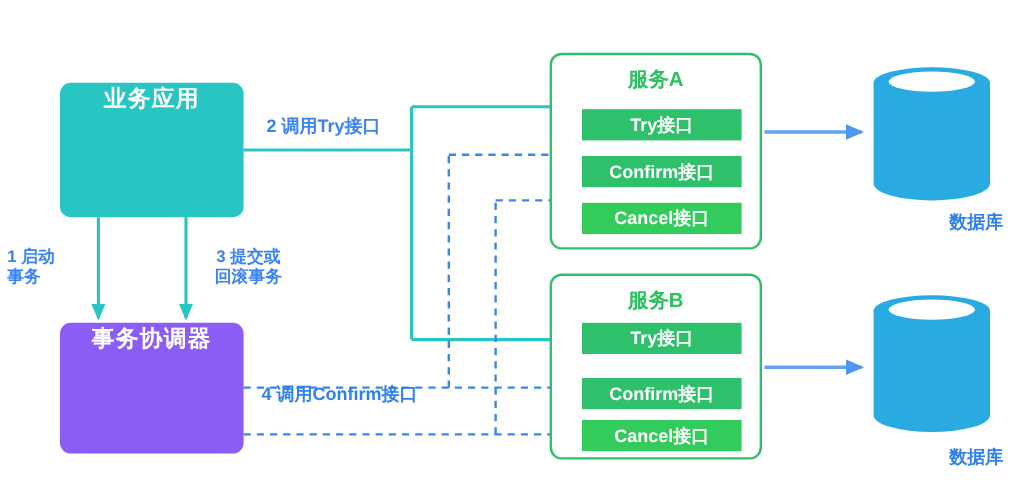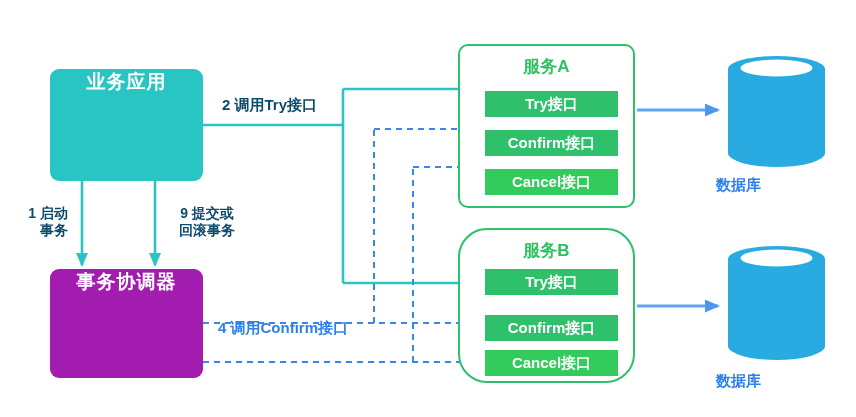--- a/index.html
+++ b/index.html
@@ -6,54 +6,54 @@
   .stage{
     position:relative;width:856px;height:417px;background:#ffffff;overflow:hidden;
     font-family:"Liberation Sans","DejaVu Sans",sans-serif;
   }
   .wires{position:absolute;left:0;top:0;width:856px;height:417px;}
   .node{
     position:absolute;display:flex;align-items:flex-start;justify-content:center;
     color:#ffffff;font-weight:bold;font-size:19px;border-radius:9px;letter-spacing:1px;
   }
   .node-biz{left:50px;top:69px;width:153px;height:112px;background:#29C5C2;}
-  .node-coord{left:50px;top:269px;width:153px;height:109px;background:#a21caf;}
+  .node-coord{left:50px;top:269px;width:153px;height:109px;background:#8b5cf6;}
   .panel{
     position:absolute;width:177px;background:#ffffff;border:2.5px solid #2EC06B;border-radius:10px;
     box-sizing:border-box;
   }
   .panel-a{left:458px;top:44px;height:164px;}
-  .panel-b{left:458px;top:228px;height:155px;border-radius:29px;}
+  .panel-b{left:458px;top:228px;height:155px;}
   .panel-title{
     position:absolute;left:0;right:0;text-align:center;color:#2BC25F;
     font-weight:bold;font-size:17px;
   }
   .panel-a .panel-title{top:9px;}
   .panel-b .panel-title{top:9px;}
   .iface{
     position:absolute;left:25px;width:133px;height:26px;background:#2EC06B;
     display:flex;align-items:center;justify-content:center;color:#ffffff;
     font-weight:bold;font-size:15px;
   }
   .panel-a .if-try{top:45px;}
   .panel-a .if-confirm{top:84px;}
   .panel-a .if-cancel{top:123px;background:#33CC5C;}
   .panel-b .if-try{top:39px;}
   .panel-b .if-confirm{top:85px;}
   .panel-b .if-cancel{top:120px;background:#33CC5C;}
   .edge-label{position:absolute;font-weight:bold;white-space:pre-line;}
-  .lbl-teal{color:#0c4a6e;}
+  .lbl-teal{color:#3b82f6;}
   .lbl-blue{color:#2F80ED;}
   .lbl-call-try{left:222px;top:96px;font-size:15px;}
-  .lbl-start-tx{left:6px;top:205px;width:62px;font-size:14px;text-align:right;line-height:17px;}
+  .lbl-start-tx{left:6px;top:205px;width:62px;font-size:14px;text-align:left;line-height:17px;}
   .lbl-commit{left:174px;top:205px;width:66px;font-size:14px;text-align:center;line-height:17px;}
   .lbl-call-confirm{left:218px;top:295px;font-size:15px;margin-top:24px;}
   .lbl-call-cancel{left:218px;top:371px;font-size:15px;}
   .db-label{
-    position:absolute;width:120px;text-align:left;color:#2F80ED;font-weight:bold;font-size:15px;
+    position:absolute;width:120px;text-align:right;color:#2F80ED;font-weight:bold;font-size:15px;
   }
   .db-label-a{left:716px;top:176px;}
   .db-label-b{left:716px;top:372px;}
 </style>
 </head>
 <body>
 
 <div class="stage">
 
   <svg class="wires" viewBox="0 0 856 417" xmlns="http://www.w3.org/2000/svg">
@@ -129,20 +129,20 @@
       <span>Confirm接口</span>
     </div>
     <div class="iface if-cancel">
       <span>Cancel接口</span>
     </div>
   </div>
 
   <div class="edge-label lbl-teal lbl-call-try">2 调用Try接口</div>
   <div class="edge-label lbl-teal lbl-start-tx">1 启动
 事务</div>
-  <div class="edge-label lbl-teal lbl-commit">9 提交或
+  <div class="edge-label lbl-teal lbl-commit">3 提交或
 回滚事务</div>
   <div class="edge-label lbl-blue lbl-call-confirm">4 调用Confirm接口</div>
 
   <div class="db-label db-label-a">数据库</div>
   <div class="db-label db-label-b">数据库</div>
 
 </div>
 
 </body></html>

